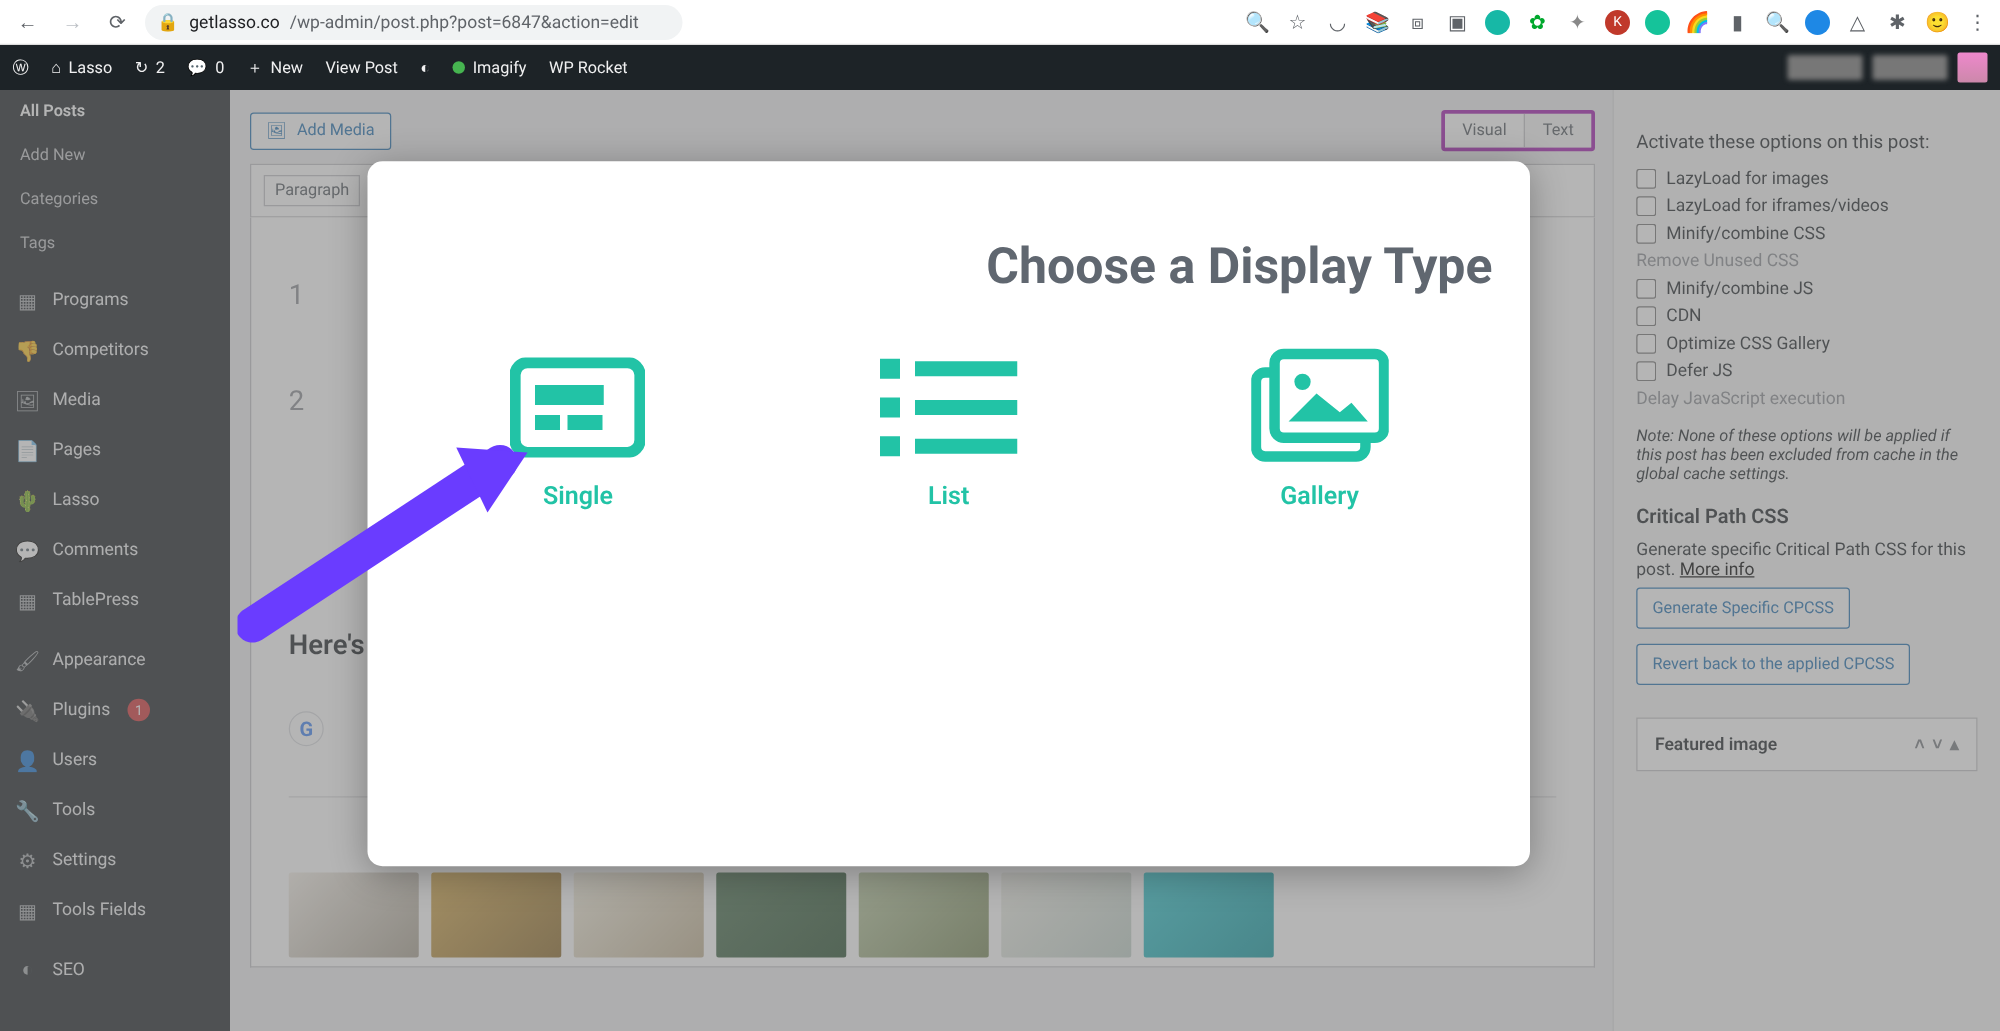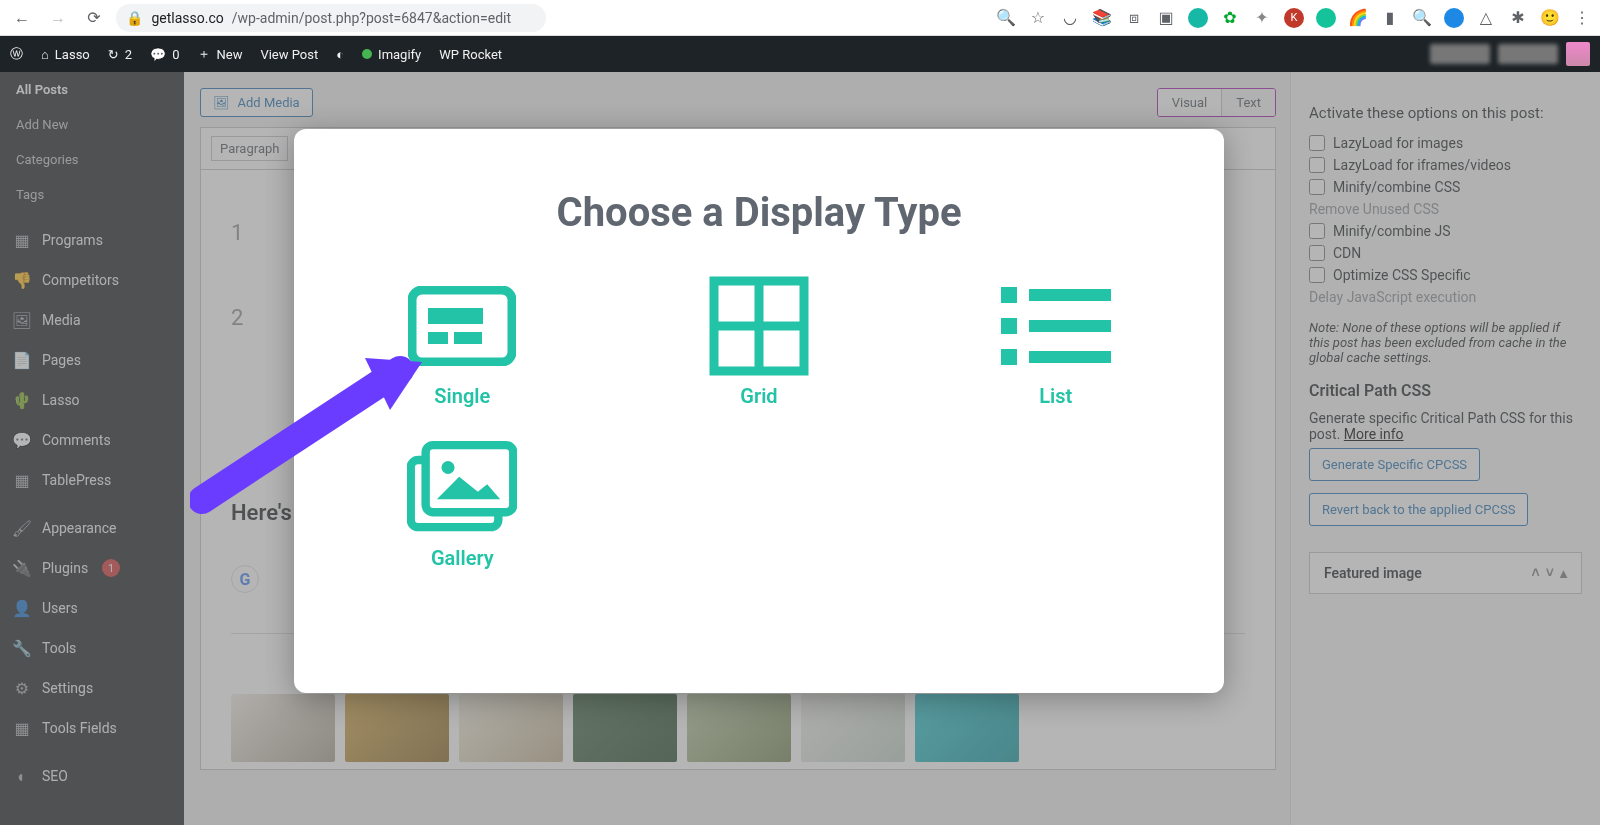--- a/index.html
+++ b/index.html
@@ -22,21 +22,21 @@
 .wp-sidebar{position:absolute;left:0;top:72px;bottom:0;width:184px;background:#1d2327;color:#f0f0f1;font-size:14px;overflow:hidden}
 .wp-sidebar .menu-item{display:flex;align-items:center;gap:10px;padding:10px 12px;color:#f0f0f1;cursor:pointer}
 .wp-sidebar .menu-item.sub{padding-left:16px;font-size:13px;color:#c3c4c7}
 .wp-sidebar .menu-item.sub.current{color:#fff;font-weight:600}
 .wp-sidebar .sep{height:8px}
 .wp-sidebar .badge{background:#d63638;color:#fff;border-radius:9px;min-width:18px;height:18px;font-size:11px;display:inline-flex;align-items:center;justify-content:center;padding:0 5px;margin-left:4px}
 .menu-icon{width:20px;height:20px;display:inline-flex;align-items:center;justify-content:center;color:#a7aaad;font-size:16px}
 .editor-col{position:absolute;left:200px;right:324px;top:88px;bottom:0}
 .editor-top{display:flex;align-items:center;gap:10px}
 .add-media{border:1px solid #2271b1;color:#2271b1;background:#fff;padding:6px 12px;font-size:13px;display:inline-flex;align-items:center;gap:8px;border-radius:3px}
-.editor-tabs{margin-left:auto;display:flex;border:1px solid #a21caf;border-radius:3px;overflow:hidden}
+.editor-tabs{margin-left:auto;display:flex;border:3px solid #a21caf;border-radius:3px;overflow:hidden}
 .editor-tabs .tab{padding:6px 14px;background:#f6f7f7;font-size:13px;color:#50575e;border-left:1px solid #c3c4c7}
 .editor-tabs .tab:first-child{border-left:none}
 .editor-tabs .tab.active{background:#fff}
 .toolbar{margin-top:10px;border:1px solid #c3c4c7;background:#fff;padding:8px 10px;display:flex;align-items:center;gap:6px}
 .format-select{border:1px solid #c3c4c7;padding:4px 8px;font-size:13px;background:#fff;color:#50575e}
 .editor-body{border:1px solid #c3c4c7;border-top:none;background:#fff;height:600px;padding:20px 30px;font-size:16px;color:#1d2327;position:relative;overflow:hidden}
 .line-no{color:#8c8f94;font-size:22px;margin-right:20px}
 .heading{font-size:22px;font-weight:600;margin:30px 0 20px}
 .product-thumbs{display:flex;gap:10px;margin-top:60px}
 .product-thumbs .thumb{width:104px;height:68px;background:linear-gradient(135deg,#d4c5a0,#8fa080);border-radius:2px}
@@ -53,21 +53,21 @@
 .right-rail .opt.disabled{color:#8c8f94}
 .right-rail .note{font-style:italic;font-size:13px;margin:12px 0}
 .right-rail h3{font-size:16px;font-weight:600;margin:16px 0 10px}
 .right-rail .link{color:#000000;text-decoration:underline}
 .btn-outline{border:1px solid #2271b1;color:#2271b1;background:#fff;padding:8px 12px;font-size:13px;border-radius:3px;margin:6px 0;display:inline-block}
 .panel-box{border:1px solid #c3c4c7;background:#fff;margin-top:20px}
 .panel-head{padding:12px 14px;font-weight:600;font-size:14px;display:flex;align-items:center}
 .panel-head .ctrls{margin-left:auto;display:flex;gap:6px;color:#787c82}
 .overlay{position:absolute;left:0;top:72px;right:0;bottom:0;background:rgba(120,120,120,0.55);z-index:50}
 .modal{position:absolute;left:294px;top:129px;width:930px;height:564px;background:#fff;border-radius:12px;z-index:60;padding:40px 30px;box-shadow:0 5px 30px rgba(0,0,0,0.3)}
-.modal h2{text-align:center;font-size:40px;font-weight:700;color:#606770;margin:20px 0 50px}
+.modal h2{text-align:right;font-size:40px;font-weight:700;color:#606770;margin:20px 0 50px}
 .display-grid{display:grid;grid-template-columns:repeat(3,1fr);gap:40px 20px;justify-items:center}
 .display-opt{display:flex;flex-direction:column;align-items:center;gap:18px;cursor:pointer}
 .display-opt .icon-wrap{width:110px;height:80px;display:flex;align-items:center;justify-content:center}
 .display-opt .lbl{color:#22c3a6;font-size:20px;font-weight:600}
 .arrow{position:absolute;left:190px;top:340px;z-index:70;pointer-events:none}
 .google-badge{width:28px;height:28px;border-radius:50%;background:#fff;border:1px solid #dadce0;display:inline-flex;align-items:center;justify-content:center;font-weight:700}
 input[type=checkbox]{width:16px;height:16px}
 </style>
 </head>
 <body>
@@ -274,21 +274,25 @@
   <label class="opt">
       <input type="checkbox" style="">
       <span>Minify/combine JS</span>
     </label>
   <label class="opt">
       <input type="checkbox" style="">
       <span>CDN</span>
     </label>
   <label class="opt">
       <input type="checkbox" style="">
-      <span>Optimize CSS Specific</span>
+      <span>Optimize CSS Gallery</span>
+    </label>
+  <label class="opt">
+      <input type="checkbox" style="">
+      <span>Defer JS</span>
     </label>
   <label class="opt disabled">
       <span>Delay JavaScript execution</span>
     </label>
   <div class="note">Note: None of these options will be applied if this post has been excluded from cache in the global cache settings.</div>
   <h3>Critical Path CSS</h3>
   <div><span>Generate specific Critical Path CSS for this post. </span><a class="link">More info</a></div>
   <button class="btn-outline">Generate Specific CPCSS</button><br>
   <button class="btn-outline">Revert back to the applied CPCSS</button>
   <div class="panel-box">
@@ -313,30 +317,20 @@
             <rect x="4" y="4" width="100" height="72" rx="10" fill="none" stroke="#22c3a6" stroke-width="9"></rect>
             <rect x="20" y="22" width="55" height="16" fill="#22c3a6"></rect>
             <rect x="20" y="46" width="20" height="12" fill="#22c3a6"></rect>
             <rect x="46" y="46" width="28" height="12" fill="#22c3a6"></rect>
           </svg>
       </div>
       <div class="lbl">Single</div>
     </div>
     <div class="display-opt">
       <div class="icon-wrap">
-        <svg width="100" height="100" viewBox="0 0 100 100">
-            <rect x="5" y="5" width="90" height="90" fill="none" stroke="#22c3a6" stroke-width="9"></rect>
-            <line x1="50" y1="5" x2="50" y2="95" stroke="#22c3a6" stroke-width="9"></line>
-            <line x1="5" y1="50" x2="95" y2="50" stroke="#22c3a6" stroke-width="9"></line>
-          </svg>
-      </div>
-      <div class="lbl">Grid</div>
-    </div>
-    <div class="display-opt">
-      <div class="icon-wrap">
         <svg width="110" height="90" viewBox="0 0 110 90">
             <rect x="0" y="6" width="16" height="16" fill="#22c3a6"></rect>
             <rect x="28" y="8" width="82" height="12" fill="#22c3a6"></rect>
             <rect x="0" y="37" width="16" height="16" fill="#22c3a6"></rect>
             <rect x="28" y="39" width="82" height="12" fill="#22c3a6"></rect>
             <rect x="0" y="68" width="16" height="16" fill="#22c3a6"></rect>
             <rect x="28" y="70" width="82" height="12" fill="#22c3a6"></rect>
           </svg>
       </div>
       <div class="lbl">List</div>

